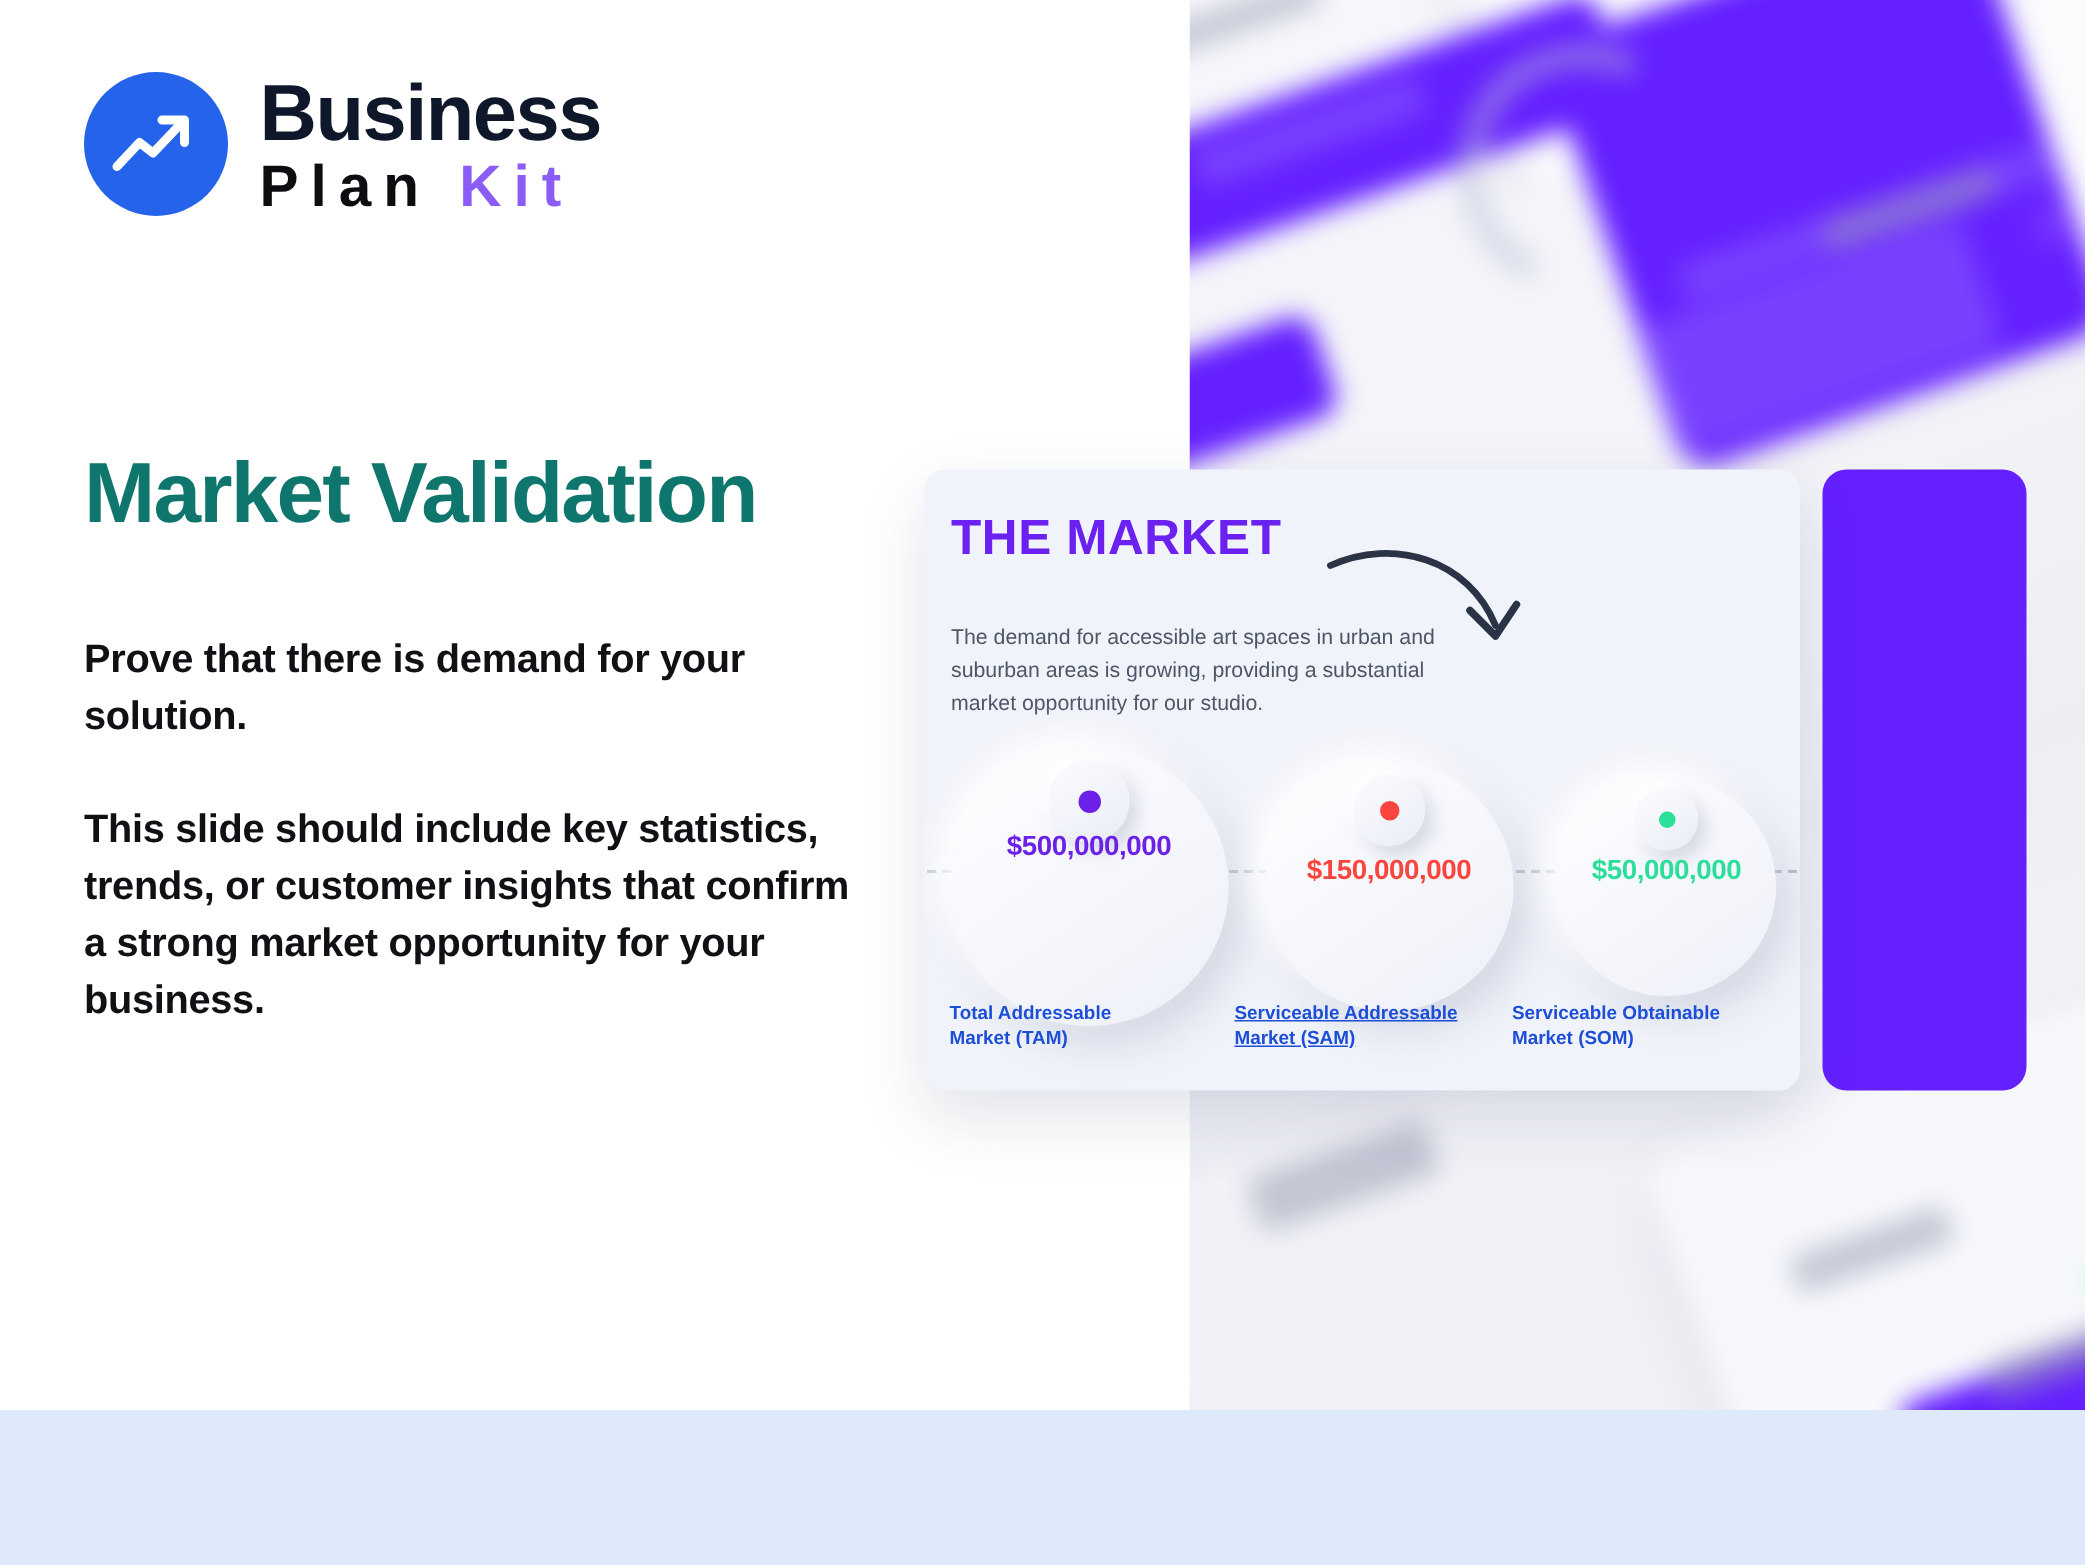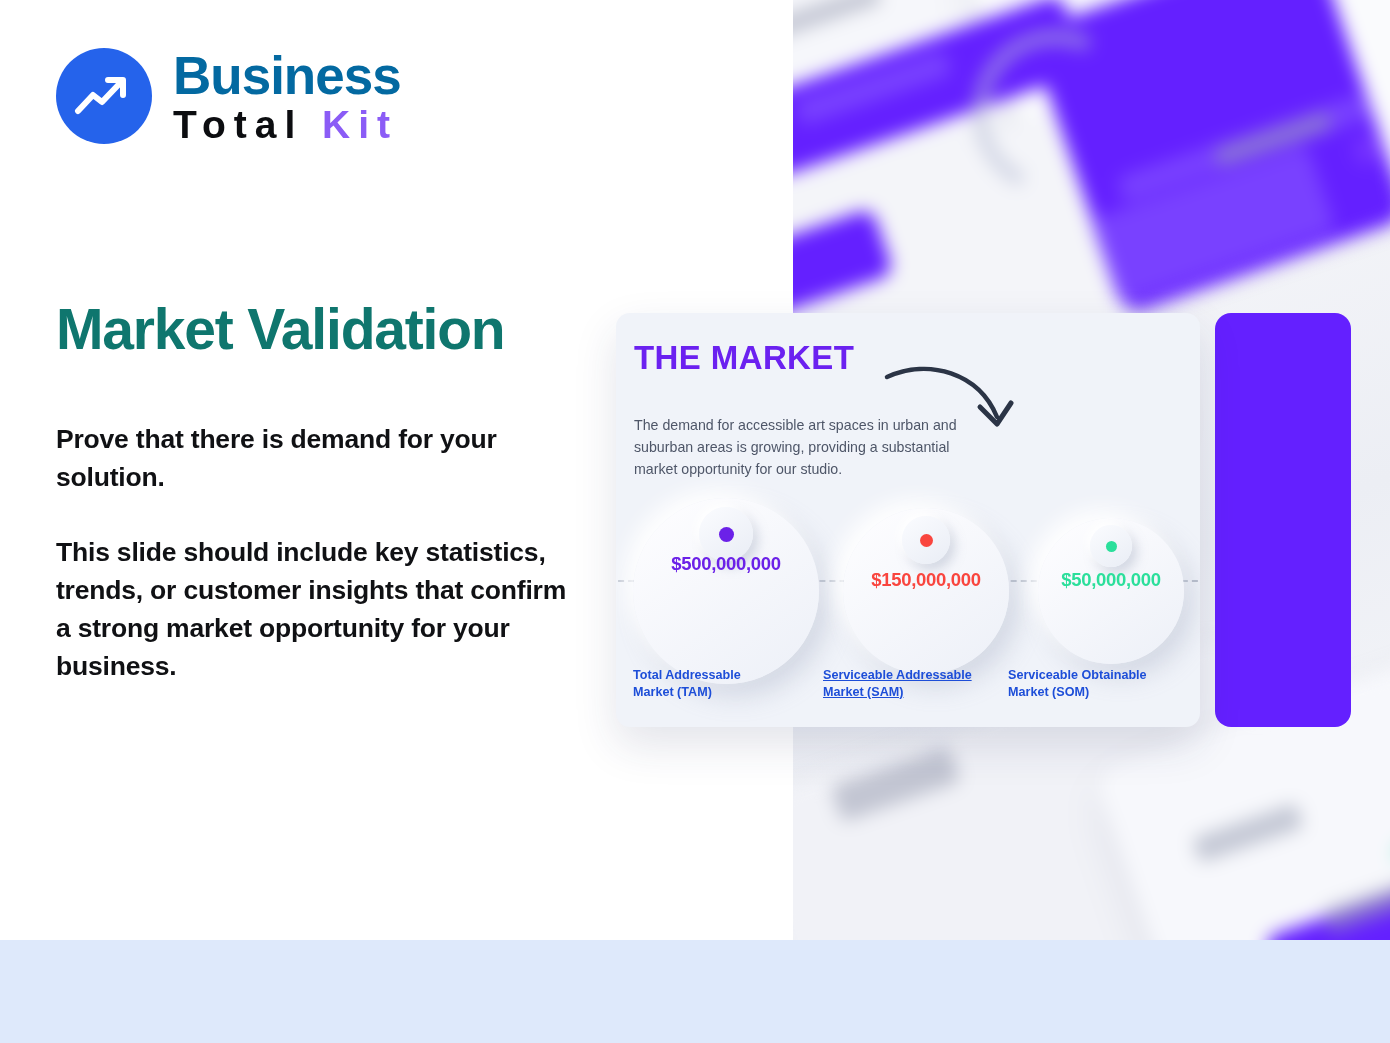--- a/index.html
+++ b/index.html
@@ -113,21 +113,21 @@
     width:96px; height:96px;
     border-radius:50%;
     background:#2563eb;
     display:flex; align-items:center; justify-content:center;
     flex:0 0 auto;
   }
   .logo-text { line-height:1; }
   .logo-line1 {
     font-size:53px;
     font-weight:bold;
-    color:#0369a1;
+    color:#0f172a;
     letter-spacing:-1px;
     position:relative;
   }
   .logo-line2 {
     font-size:39px;
     font-weight:bold;
     color:#0c0d10;
     letter-spacing:8px;
     margin-top:3px;
   }
@@ -310,21 +310,21 @@
     <div class="logo-row">
       <div class="logo-mark">
         <svg width="60" height="52" viewBox="0 0 60 52" fill="none">
           <path d="M4 41 L19 25 L28 32 L48 11" stroke="#ffffff" stroke-width="6" stroke-linecap="round" stroke-linejoin="round"></path>
           <path d="M34 10 L49 10 L49 25" stroke="#ffffff" stroke-width="6" stroke-linecap="round" stroke-linejoin="round"></path>
         </svg>
       </div>
       <div class="logo-text">
         <div class="logo-line1">Business</div>
         <div class="logo-line2">
-          <span>Total</span>
+          <span>Plan</span>
           <span class="logo-kit">Kit</span>
         </div>
       </div>
     </div>
 
     <div class="headline">Market Validation</div>
 
     <div class="para para-2">This slide should include key statistics, trends, or customer insights that confirm a strong market opportunity for your business.</div>
     <div class="para para-1">Prove that there is demand for your solution.</div>
   </div>

